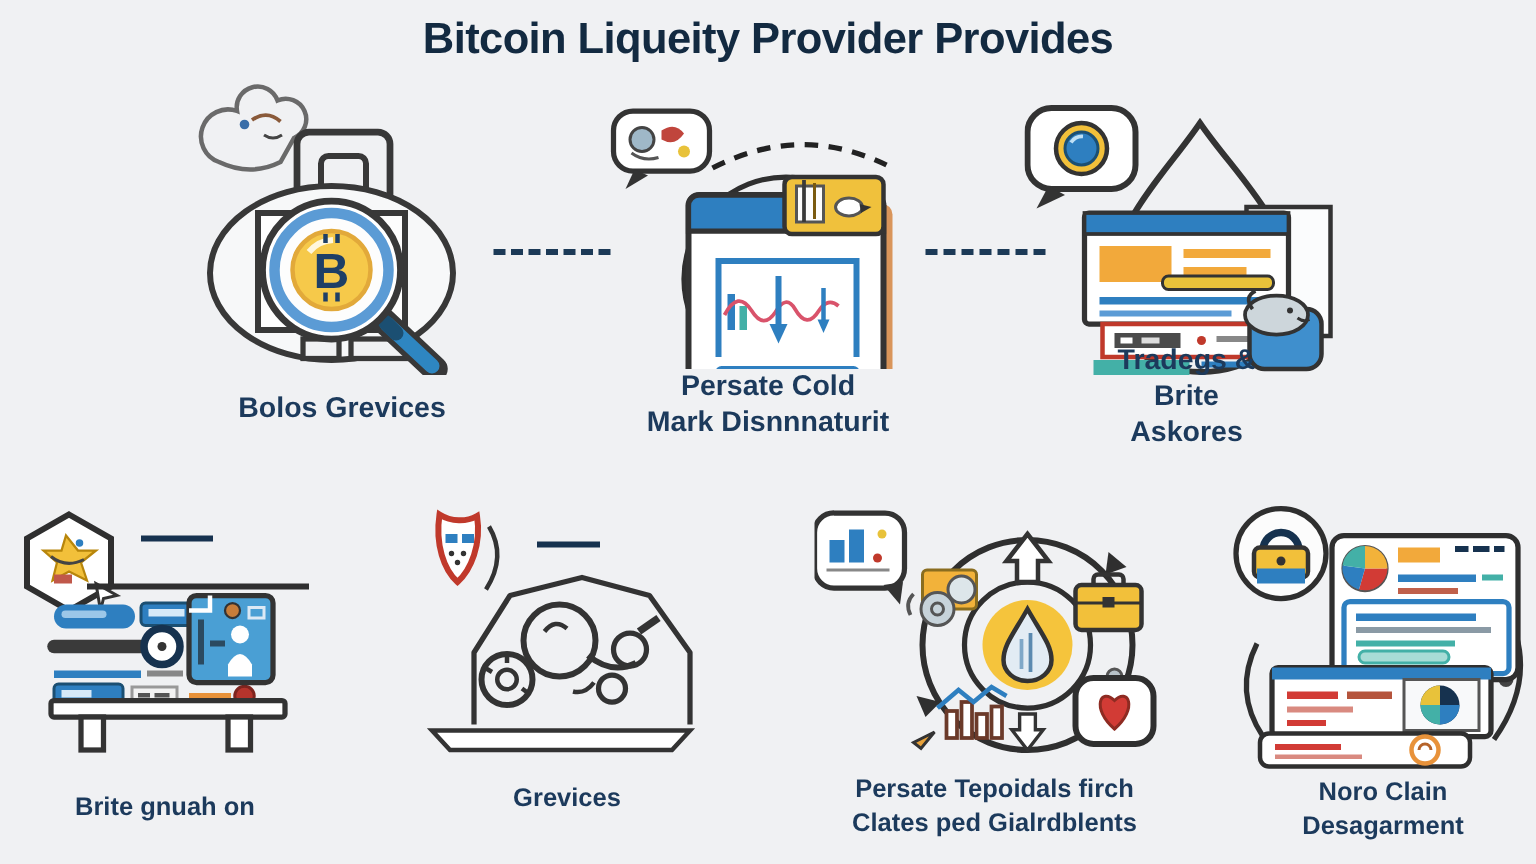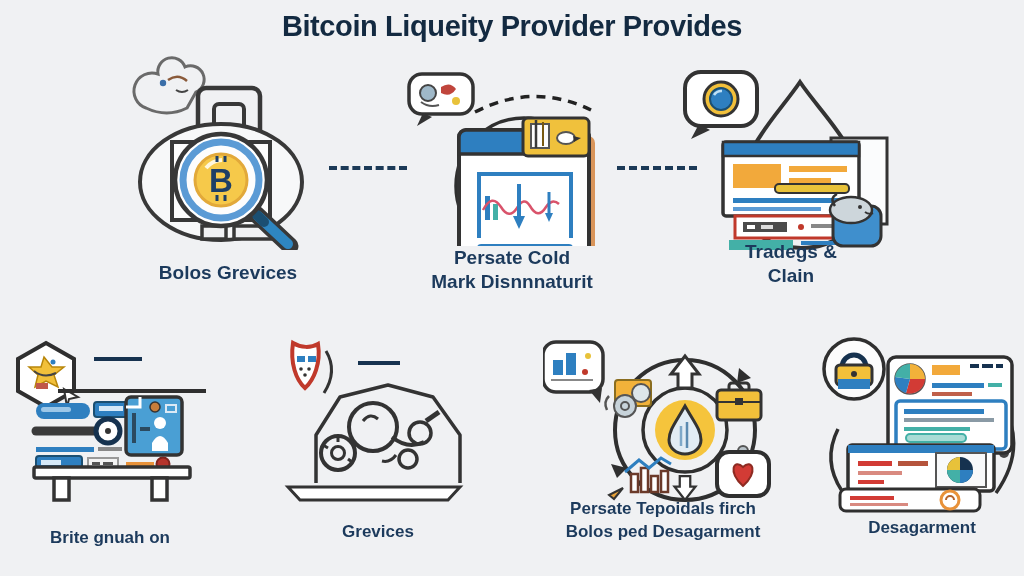--- a/index.html
+++ b/index.html
@@ -140,23 +140,24 @@
     </svg>
   </div>
 
   <div class="lbl lbl-top" style="left:118px;top:261px;width:220px">
     <div>Bolos Grevices</div>
   </div>
   <div class="lbl lbl-top" style="left:402px;top:246px;width:220px">
     <div>Persate Cold</div>
     <div>Mark Disnnnaturit</div>
   </div>
-  <div class="lbl lbl-top" style="left:691px;top:240px;width:200px">
+  <div class="lbl lbl-top" style="left:691px;top:229px;width:200px">
     <div>Tradegs &amp;</div>
-    <div>Clain</div>
+    <div>Brite</div>
+    <div>Askores</div>
   </div>
 
   <div class="fig" style="left:8px;top:335px;width:208px;height:168px">
     <svg viewBox="0 0 208 168">
       <g>
         <polygon points="38,8 66,24 66,56 38,72 10,56 10,24" fill="#ffffff" stroke="#2f2f2f" stroke-width="4"></polygon>
         <polygon points="36,22 44,32 56,32 46,40 50,52 38,46 27,52 30,40 21,32 33,32" fill="#f2c03a" stroke="#b8860b" stroke-width="1.5"></polygon>
         <rect x="28" y="48" width="12" height="6" fill="#c0584a"></rect>
         <circle cx="45" cy="27" r="2.5" fill="#2e7fc0"></circle>
         <path d="M26 36 q 10 8 22 2" stroke="#444" stroke-width="2" fill="none"></path>
@@ -343,21 +344,22 @@
       </g>
     </svg>
   </div>
 
   <div class="lbl lbl-bot" style="left:10px;top:526px;width:200px">
     <div>Brite gnuah on</div>
   </div>
   <div class="lbl lbl-bot" style="left:288px;top:520px;width:180px">
     <div>Grevices</div>
   </div>
-  <div class="lbl lbl-bot" style="left:533px;top:497px;width:260px">
+  <div class="lbl lbl-bot" style="left:533px;top:514px;width:260px">
     <div>Persate Tepoidals firch</div>
-    <div>Bolos ped Desagarment</div>
+    <div>Clates ped Gialrdblents</div>
   </div>
   <div class="lbl lbl-bot" style="left:822px;top:516px;width:200px">
+    <div>Noro Clain</div>
     <div>Desagarment</div>
   </div>
 
 </div>
 
 </body></html>

